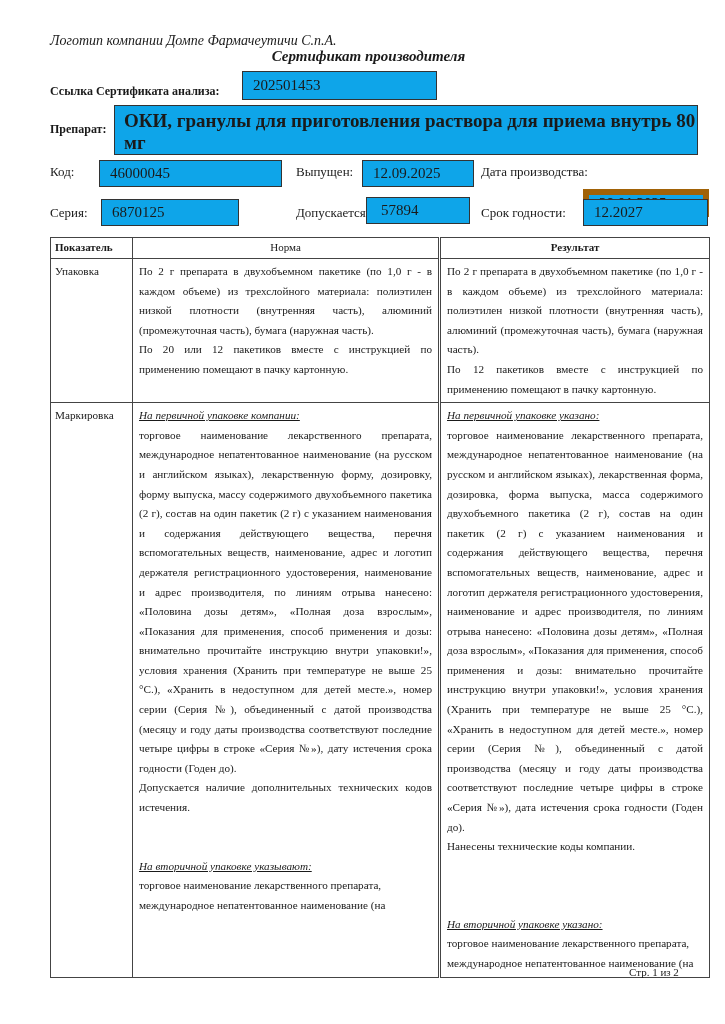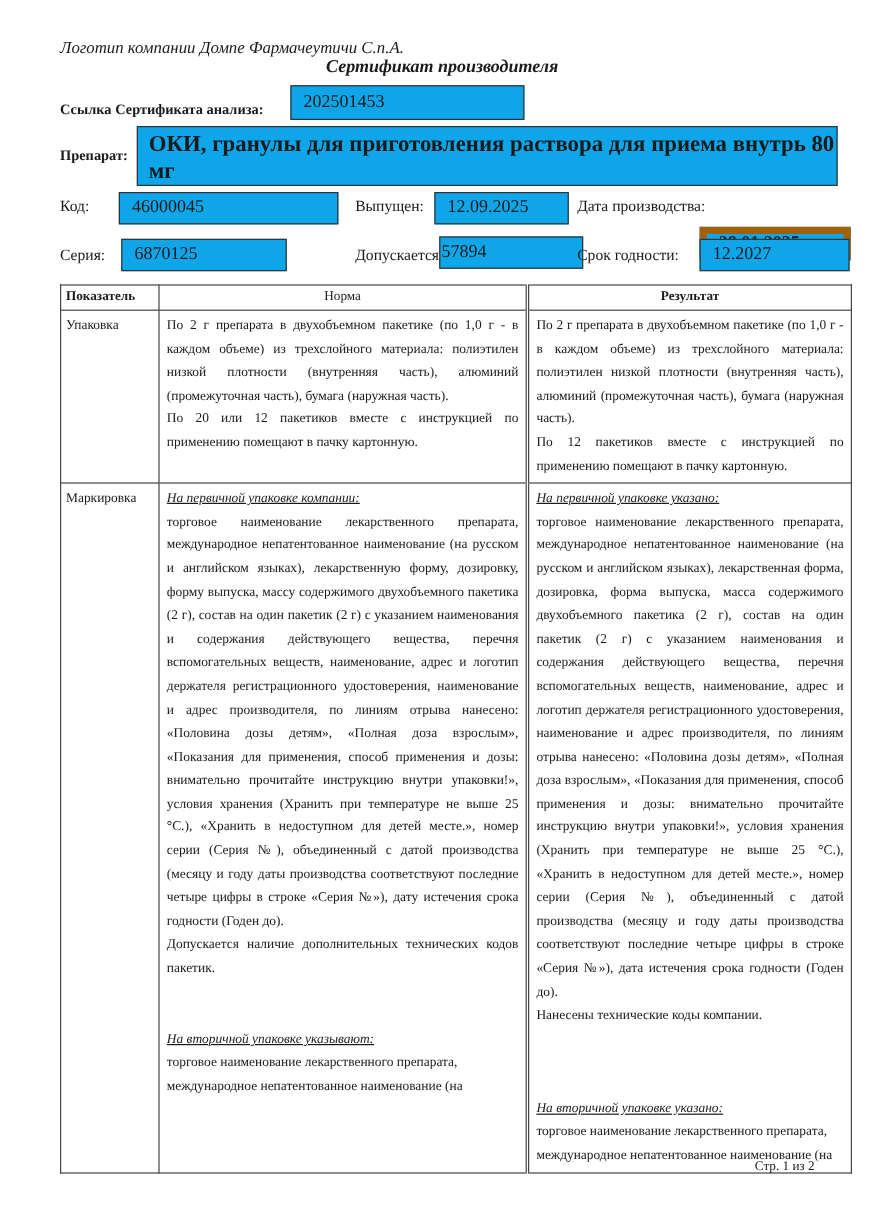--- a/index.html
+++ b/index.html
@@ -65,21 +65,21 @@
 <div class="abs box grey" style="left:583px; top:161px; width:126px; height:28px;">
   <span class="bold-val">28.01.2025</span>
 </div>
 
 <div class="abs lbl" style="left:50px; top:205px;">Серия:</div>
 <div class="abs box" style="left:101px; top:199px; width:138px; height:27px;">
   <span>6870125</span>
 </div>
 
 <div class="abs lbl" style="left:296px; top:205px;">Допускается:</div>
-<div class="abs box" style="left:366px; top:197px; width:120px; height:27px; padding-left:1px;">
+<div class="abs box" style="left:366px; top:197px; width:104px; height:27px; padding-left:14px;">
   <span>57894</span>
 </div>
 
 <div class="abs lbl" style="left:481px; top:205px;">Срок годности:</div>
 <div class="abs box" style="left:583px; top:199px; width:125px; height:27px;">
   <span>12.2027</span>
 </div>
 
 <table class="spec">
   <thead>
@@ -99,21 +99,21 @@
       <td class="c3">
         <p class="para">По 2 г препарата в двухобъемном пакетике (по 1,0 г - в каждом объеме) из трехслойного материала: полиэтилен низкой плотности (внутренняя часть), алюминий (промежуточная часть), бумага (наружная часть).</p>
         <p class="para">По 12 пакетиков вместе с инструкцией по применению помещают в пачку картонную.</p>
       </td>
     </tr>
     <tr class="row-mark">
       <td class="c1">Маркировка</td>
       <td class="c2">
         <p class="sub">На первичной упаковке компании:</p>
         <p class="para">торговое наименование лекарственного препарата, международное непатентованное наименование (на русском и английском языках), лекарственную форму, дозировку, форму выпуска, массу содержимого двухобъемного пакетика (2 г), состав на один пакетик (2 г) с указанием наименования и содержания действующего вещества, перечня вспомогательных веществ, наименование, адрес и логотип держателя регистрационного удостоверения, наименование и адрес производителя, по линиям отрыва нанесено: «Половина дозы детям», «Полная доза взрослым», «Показания для применения, способ применения и дозы: внимательно прочитайте инструкцию внутри упаковки!», условия хранения (Хранить при температуре не выше 25 °С.), «Хранить в недоступном для детей месте.», номер серии (Серия №), объединенный с датой производства (месяцу и году даты производства соответствуют последние четыре цифры в строке «Серия №»), дату истечения срока годности (Годен до).</p>
-        <p class="para">Допускается наличие дополнительных технических кодов пакетик.</p>
+        <p class="para">Допускается наличие дополнительных технических кодов истечения.</p>
         <div class="gap"></div>
         <p class="sub">На вторичной упаковке указывают:</p>
         <p class="para" style="text-align:left">торговое наименование лекарственного препарата,</p>
         <p class="para" style="text-align:left">международное непатентованное наименование (на</p>
       </td>
       <td class="c3">
         <p class="sub">На первичной упаковке указано:</p>
         <p class="para">торговое наименование лекарственного препарата, международное непатентованное наименование (на русском и английском языках), лекарственная форма, дозировка, форма выпуска, масса содержимого двухобъемного пакетика (2 г), состав на один пакетик (2 г) с указанием наименования и содержания действующего вещества, перечня вспомогательных веществ, наименование, адрес и логотип держателя регистрационного удостоверения, наименование и адрес производителя, по линиям отрыва нанесено: «Половина дозы детям», «Полная доза взрослым», «Показания для применения, способ применения и дозы: внимательно прочитайте инструкцию внутри упаковки!», условия хранения (Хранить при температуре не выше 25 °С.), «Хранить в недоступном для детей месте.», номер серии (Серия №), объединенный с датой производства (месяцу и году даты производства соответствуют последние четыре цифры в строке «Серия №»), дата истечения срока годности (Годен до).</p>
         <p class="para">Нанесены технические коды компании.</p>
         <div class="gap" style="height:58px"></div>

